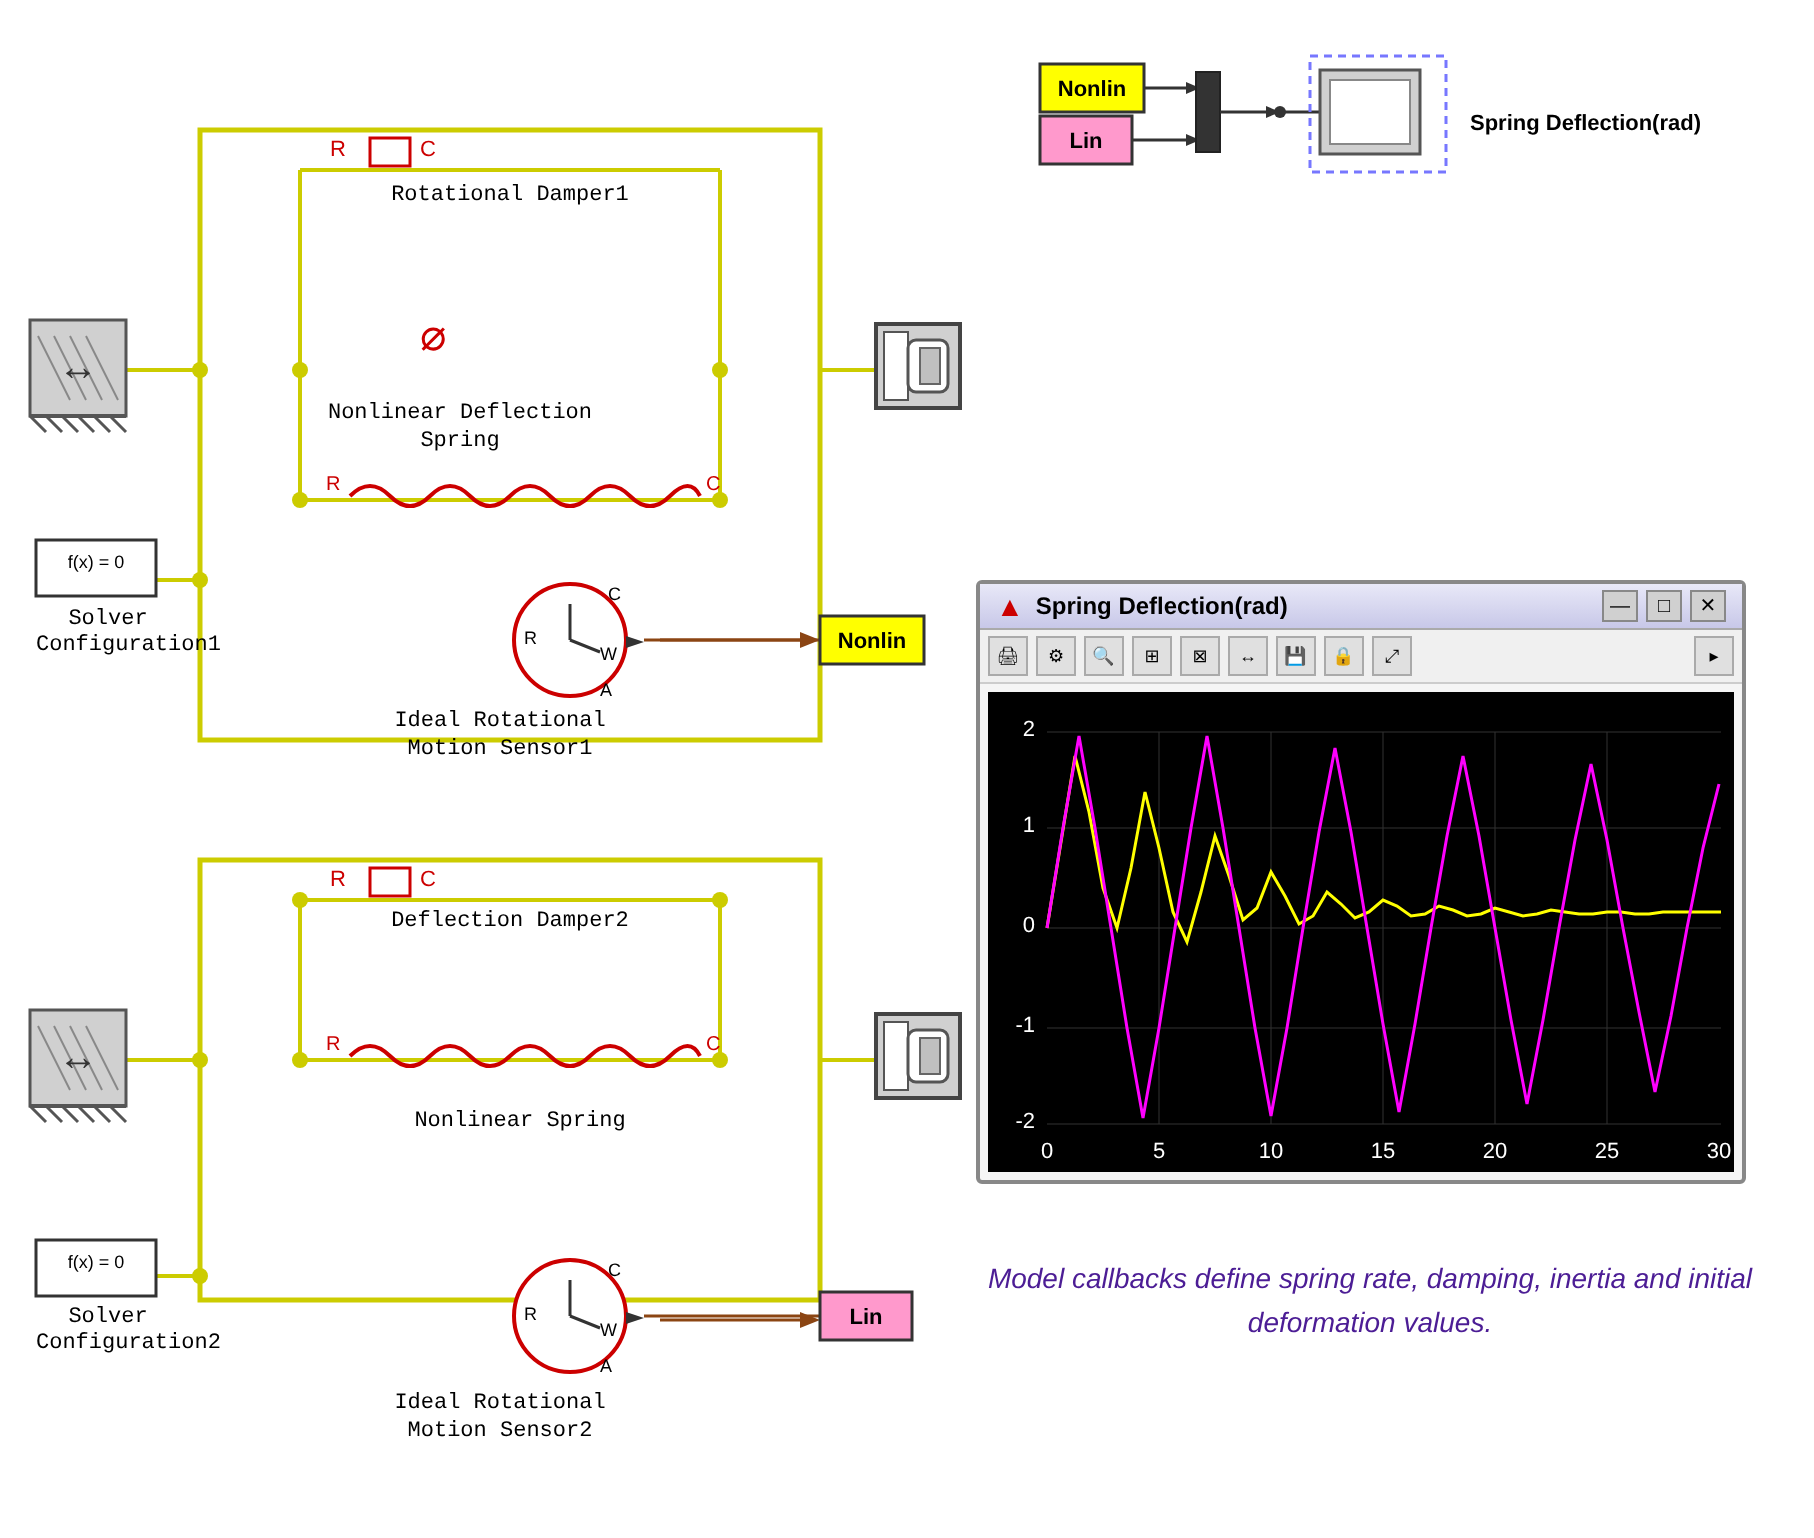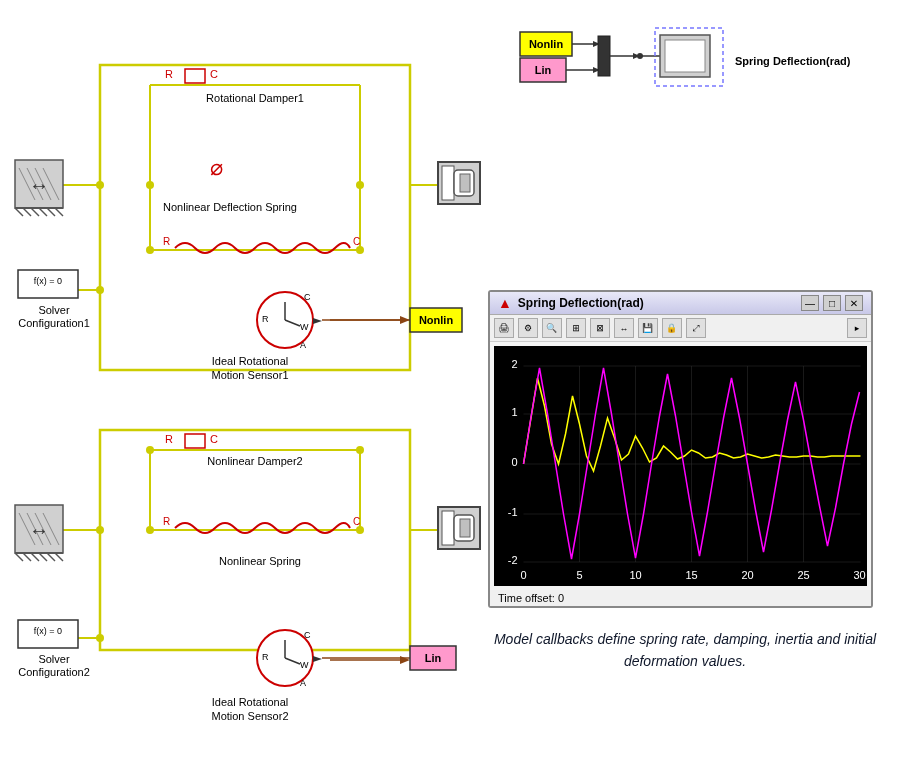--- a/index.html
+++ b/index.html
@@ -12,21 +12,21 @@
       overflow: hidden;
       position: relative;
     }
 
     
     .block-label {
       position: absolute;
       text-align: center;
       color: #000;
       font-size: 11px;
-      font-family: Liberation Sans, sans-serif;
+      font-family: Liberation Mono, monospace;
     }
 
     
     .wires-svg {
       position: absolute;
       top: 0; left: 0;
       width: 907px;
       height: 769px;
       pointer-events: none;
     }
@@ -314,21 +314,21 @@
 
 <div class="block-label" style="left:175px; top:92px; width:160px;">Rotational Damper1</div>
 
 <div class="block-label" style="left:155px; top:200px; width:150px; line-height:1.3;">Nonlinear Deflection
 Spring</div>
 
 <div class="block-label" style="left:170px; top:354px; width:160px; line-height:1.3;">Ideal Rotational<br>Motion Sensor1</div>
 
 <div class="block-label" style="left:18px; top:304px; width:72px; line-height:1.2;">Solver<br>Configuration1</div>
 
-<div class="block-label" style="left:175px; top:455px; width:160px;">Nonlinear Damper2</div>
+<div class="block-label" style="left:175px; top:455px; width:160px;">Deflection Damper2</div>
 
 <div class="block-label" style="left:185px; top:555px; width:150px;">Nonlinear Spring</div>
 
 <div class="block-label" style="left:170px; top:695px; width:160px; line-height:1.3;">Ideal Rotational<br>Motion Sensor2</div>
 
 <div class="block-label" style="left:18px; top:653px; width:72px; line-height:1.2;">Solver<br>Configuration2</div>
 
 <div class="scope-window" style="position:absolute; left:488px; top:290px; width:385px;">
 
   <div class="scope-titlebar">
@@ -412,23 +412,19 @@
           188,118 196,166 204,210 212,166
           220,118 228,72 236,32 244,72
           252,118 260,164 268,206 276,164
           284,118 292,74 300,36 308,74
           316,118 324,160 332,200 340,162
           348,118 356,78 364,46
         "></polyline>
     </svg>
   </div>
 
-  <div class="scope-footer">
-    <span>Time offset:</span>
-    <span>0</span>
-  </div>
 </div>
 
-<div class="callbacks-text" style="position:absolute; left:490px; top:628px; width:390px; text-align:center; font-size:14px; font-style:italic; line-height:1.6; color:#0f172a;">
+<div class="callbacks-text" style="position:absolute; left:490px; top:628px; width:390px; text-align:center; font-size:14px; font-style:italic; line-height:1.6; color:#4c1d95;">
   <span>Model callbacks define
 spring rate, damping, inertia
 and initial deformation values.</span>
 </div>
 
 </body></html>

